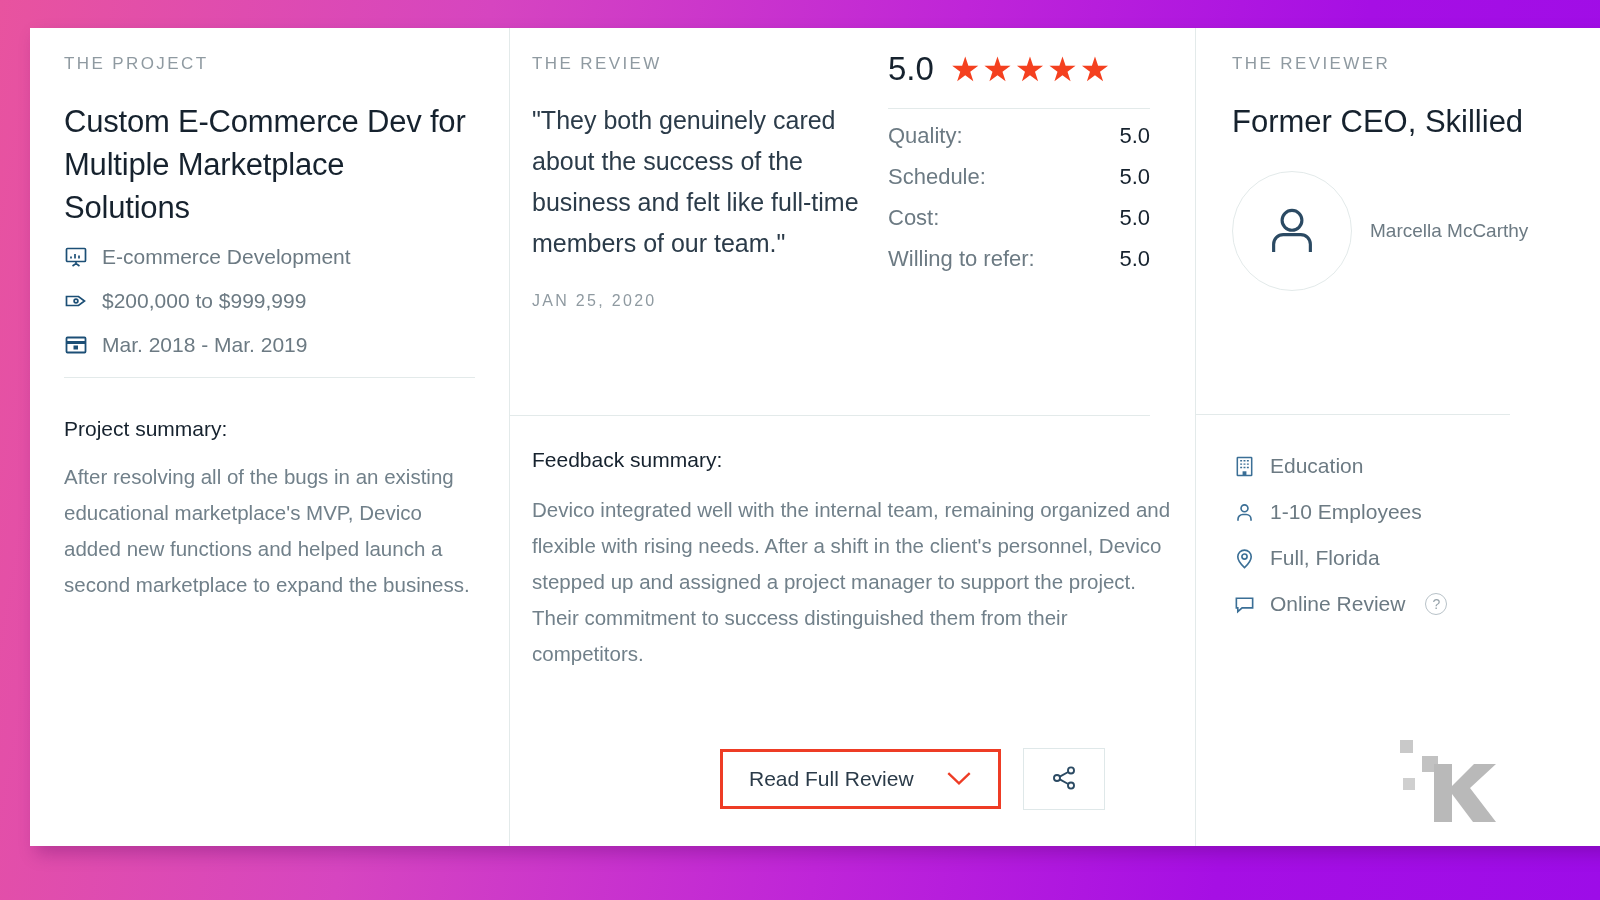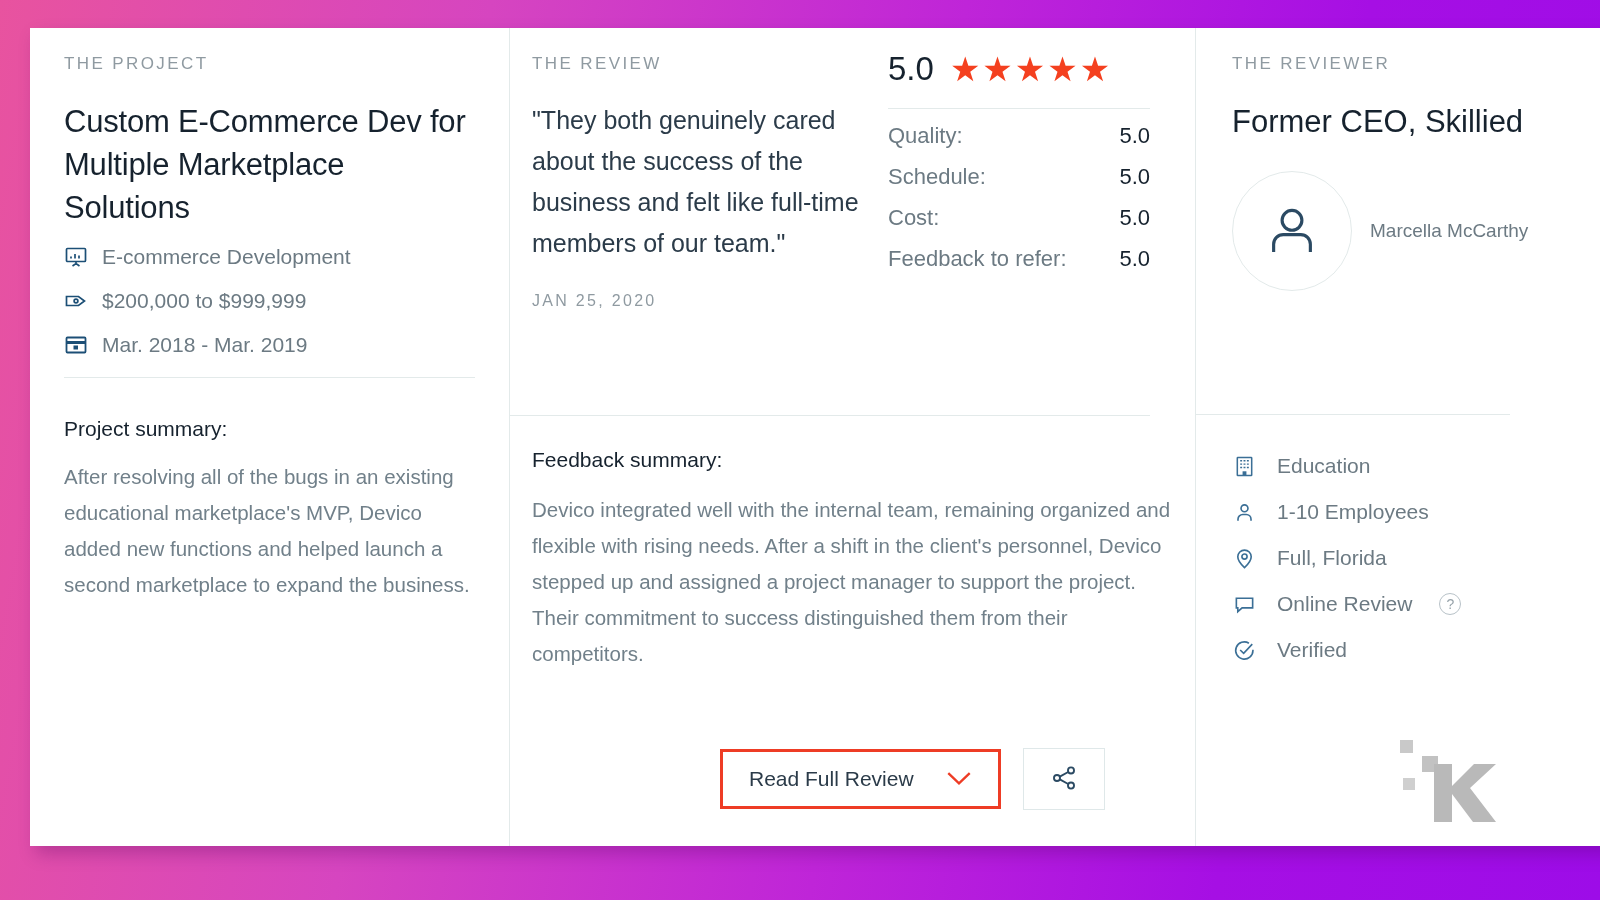--- a/index.html
+++ b/index.html
@@ -120,21 +120,21 @@
     border: 1.5px solid #e3eaea;
     display: flex; align-items: center; justify-content: center;
     flex: 0 0 120px;
   }
   .rv-name { font-size: 19px; line-height: 30px; color: #6c7a83; }
   .col-reviewer .cross-hr {
     position: absolute; left: 0; top: 386px; width: 314px; height: 1px; background: #e3eaea;
   }
   .rv-meta { position: absolute; left: 36px; top: 426px; width: 290px; }
   .rv-row {
-    display: flex; align-items: center; gap: 21px;
+    display: flex; align-items: center; gap: 14px;
     font-size: 21px; color: #6c7a83; margin-bottom: 22px;
   }
   .rv-row .ic { flex: 0 0 24px; width:24px; height:24px; color: #3b6f96; display:flex; align-items:center; justify-content:center;}
   .help {
     width: 22px; height: 22px; border-radius: 50%;
     border: 1.3px solid #b8c2c8; color: #97a3aa;
     font-size: 14px; display: flex; align-items: center; justify-content: center;
     margin-left: 6px; cursor: pointer;
   }
   .watermark {
@@ -218,21 +218,21 @@
       </div>
       <div class="rate-row">
         <span>Schedule:</span>
         <span class="v">5.0</span>
       </div>
       <div class="rate-row">
         <span>Cost:</span>
         <span class="v">5.0</span>
       </div>
       <div class="rate-row">
-        <span>Feedback to refer:</span>
+        <span>Willing to refer:</span>
         <span class="v">5.0</span>
       </div>
     </div>
 
     <div class="cross-hr"></div>
 
     <div class="fb-wrap">
       <div class="fb-head">Feedback summary:</div>
       <div class="fb-text">Devico integrated well with the internal team, remaining organized and flexible with rising needs. After a shift in the client's personnel, Devico stepped up and assigned a project manager to support the project. Their commitment to success distinguished them from their competitors.</div>
     </div>
@@ -314,29 +314,20 @@
       <div class="rv-row">
         <span class="ic">
           <svg viewBox="0 0 24 24" width="23" height="23" fill="none" stroke="currentColor" stroke-width="1.7">
             <path d="M3.5 5.5h17v10h-11l-4.5 4v-4h-1.5z"></path>
           </svg>
         </span>
         <span>Online Review</span>
         <span class="help">?</span>
       </div>
 
-      <div class="rv-row">
-        <span class="ic">
-          <svg viewBox="0 0 24 24" width="23" height="23" fill="none" stroke="currentColor" stroke-width="1.7">
-            <path d="M20.8 11.2v0.8a9 9 0 11-4.2-7.6"></path>
-            <path d="M7.5 11.5l3.6 3.4 9-9.6"></path>
-          </svg>
-        </span>
-        <span>Verified</span>
-      </div>
     </div>
 
     <div class="watermark">
       <svg viewBox="0 0 150 110" width="150" height="110">
         <rect x="38" y="24" width="13" height="13" fill="#c9c9c9"></rect>
         <rect x="60" y="40" width="16" height="16" fill="#c2c2c2"></rect>
         <rect x="41" y="62" width="12" height="12" fill="#cfcfcf"></rect>
         <path d="M72 48h18v22l22-22h22L108 72l26 34h-23l-21-28v28H72z" fill="#b9b9b9"></path>
       </svg>
     </div>

